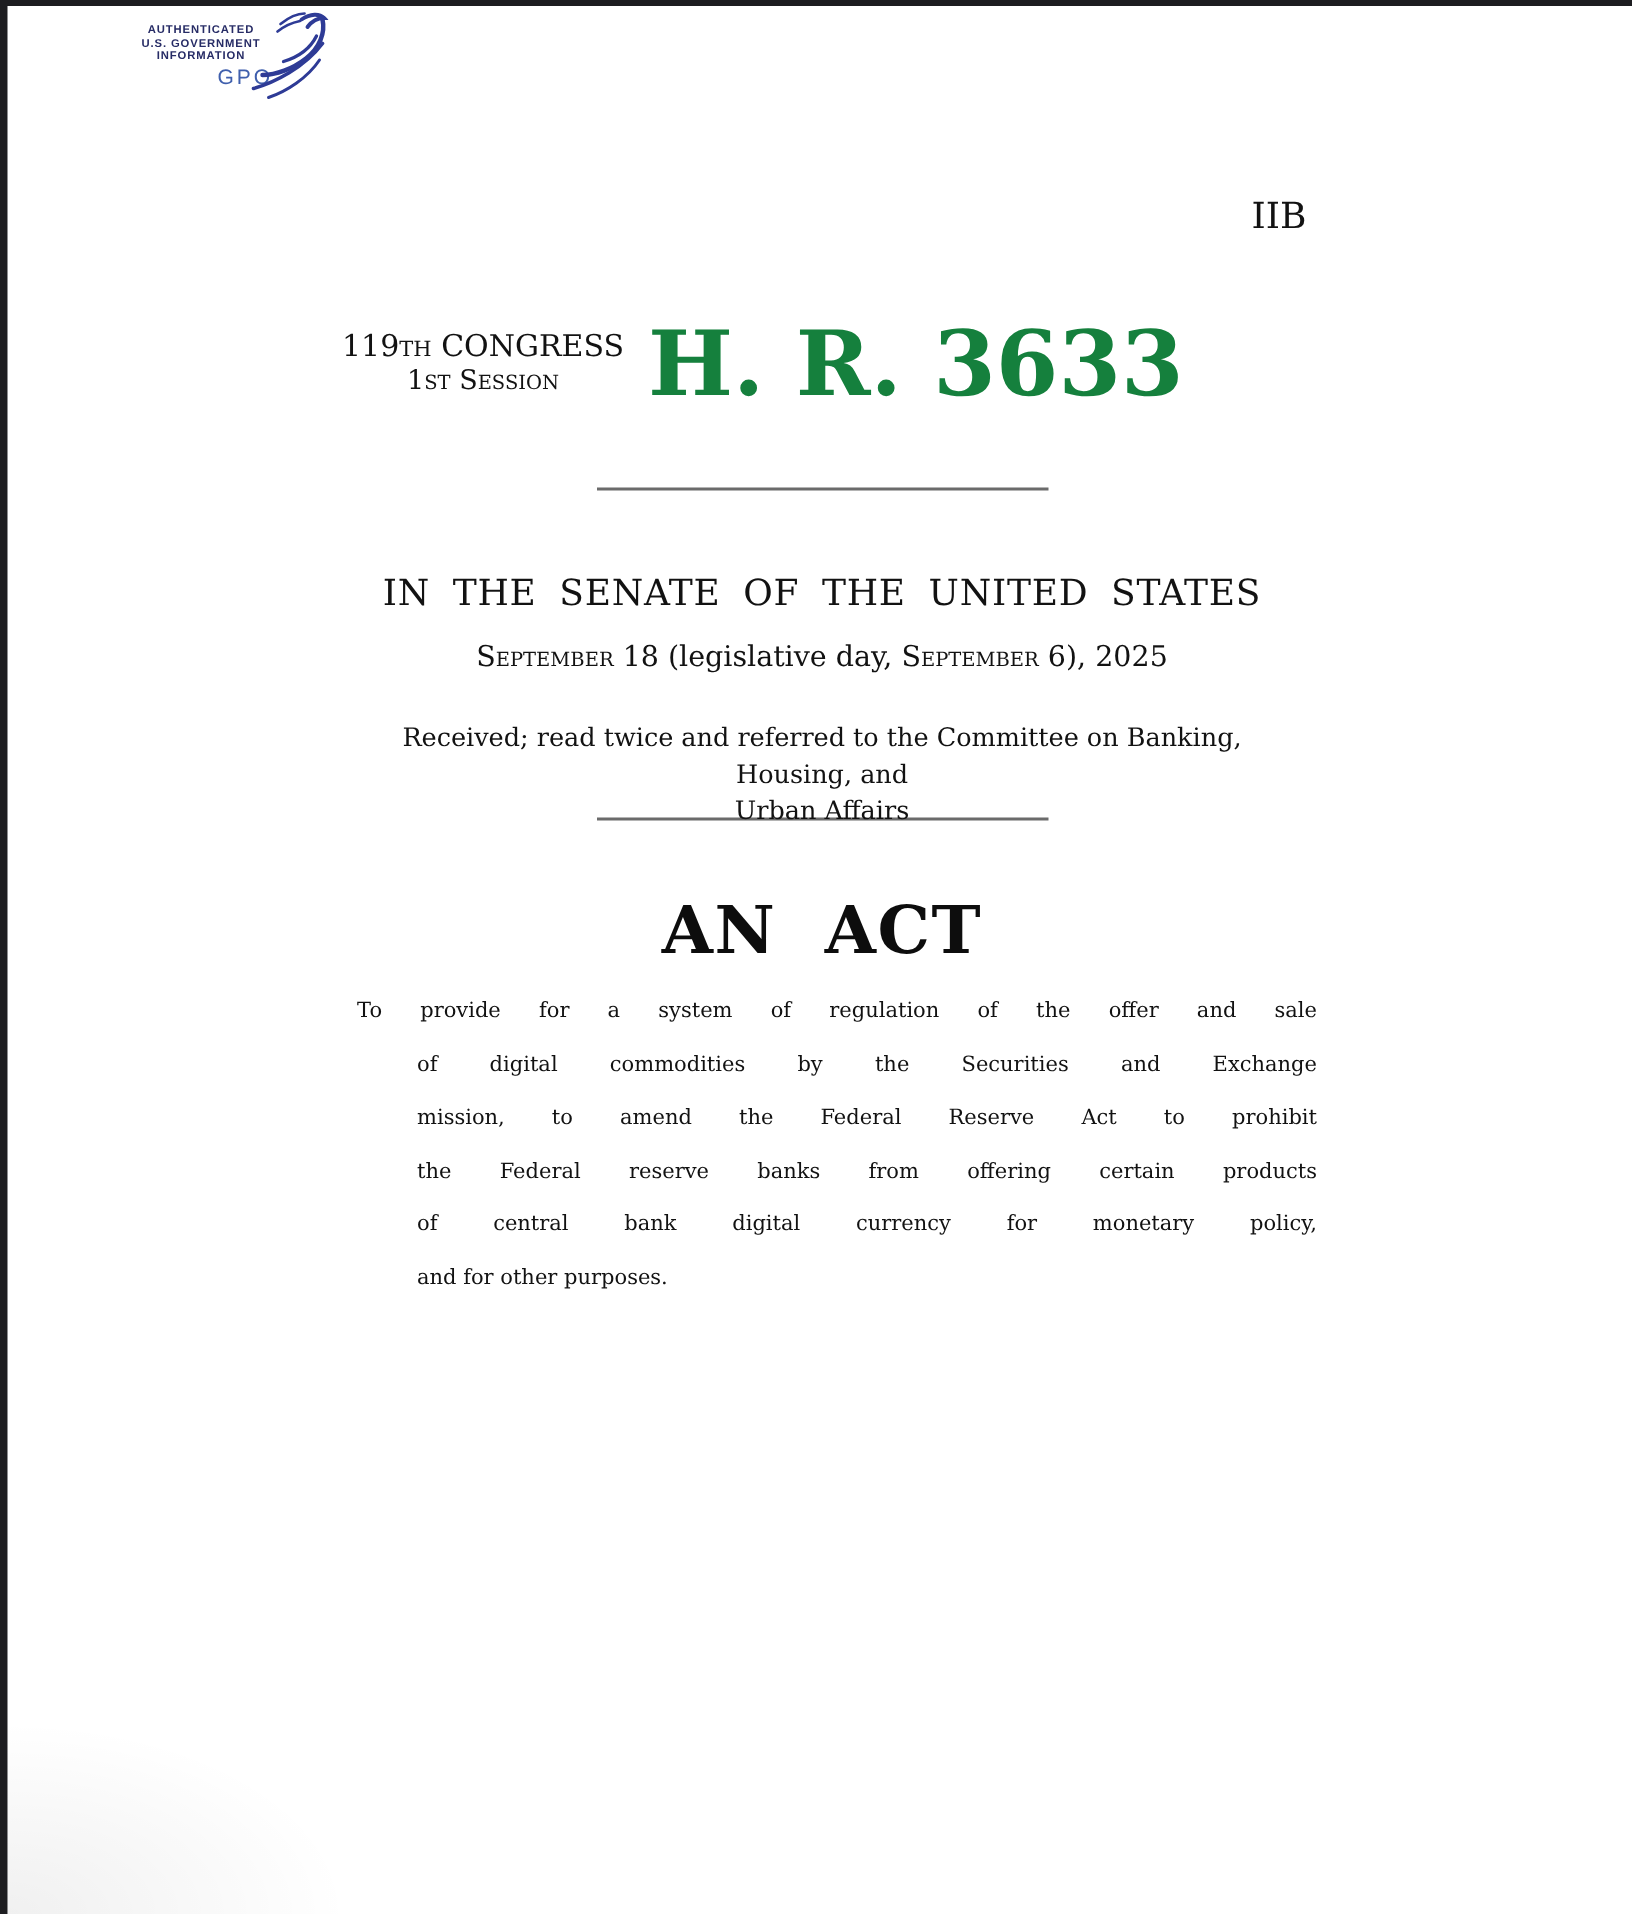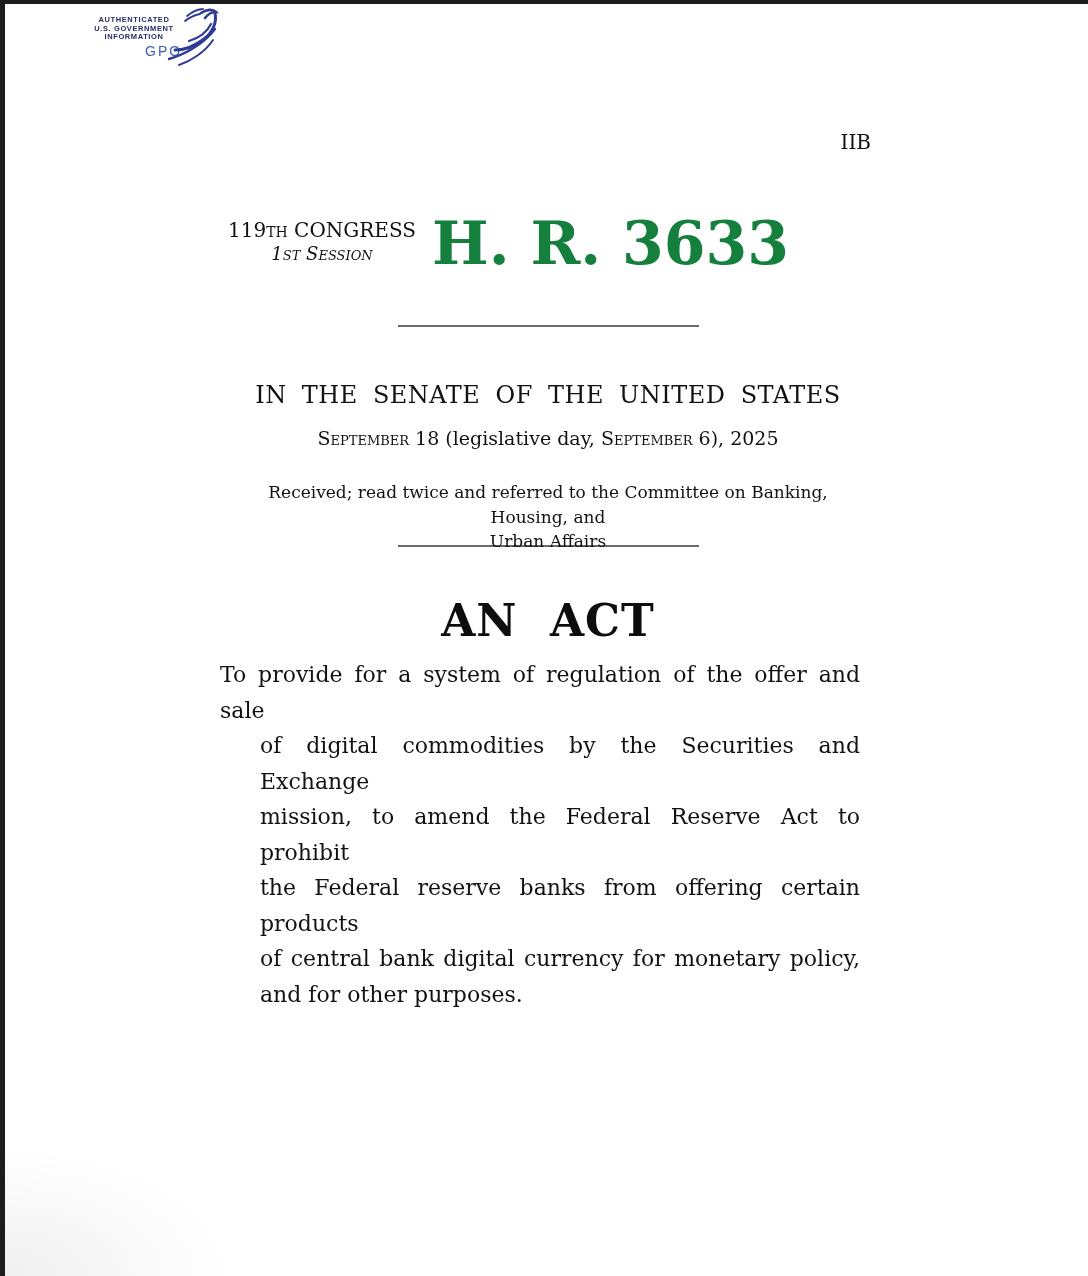--- a/index.html
+++ b/index.html
@@ -32,28 +32,28 @@
   }
   .seal-acronym {
     position:absolute; left:52px; top:33px;
     font-family:"Liberation Sans", sans-serif;
     font-size:14px; letter-spacing:2px;
     color:#3f5fad;
   }
   .seal-eagle { position:absolute; left:74px; top:-3px; }
 
   
-  .iib { position:absolute; top:126px; right:217px; font-size:20px; }
+  .iib { position:absolute; top:126px; right:217px; font-size:24px; }
 
   
   .congress-block {
     position:absolute; left:222px; top:214px; width:190px;
     text-align:center; line-height:24px; font-size:20px;
   }
-  .congress-block .row2 { font-size:18px; line-height:23px;font-style:italic; }
+  .congress-block .row2 { font-size:18px; line-height:23px; }
   .ordinal { font-variant:small-caps; text-transform:lowercase; }
   .allcaps { text-transform:uppercase; }
   .sc { font-variant:small-caps; }
   .bill-number {
     position:absolute; left:427px; top:207px;
     font-size:60px; font-weight:bold; line-height:64px; letter-spacing:0px;
     color:#15803d;
   }
 
   
@@ -67,21 +67,21 @@
     top:377px; font-size:24px; letter-spacing:0.5px; word-spacing:7px;
   }
   .date-line { top:423px; font-size:19px; }
   .received-block { top:476px; font-size:17px; line-height:24.5px; }
 
   
   .act-heading {
     top:591px; font-size:44px; font-weight:bold;
     letter-spacing:1px; word-spacing:16px; color:#0d0d0d;
   }
-  .act-paragraph { position:absolute; left:215px; top:653px; width:640px; font-size:22px; }
+  .act-paragraph { position:absolute; left:233px; top:653px; width:640px; font-size:14px; }
   .act-line {
     line-height:35.5px;
     text-align:justify; text-align-last:justify;
     white-space:normal;
   }
   .act-line.indent { padding-left:40px; }
   .act-line.last { text-align-last:left; }
 </style>
 </head>
 <body>

